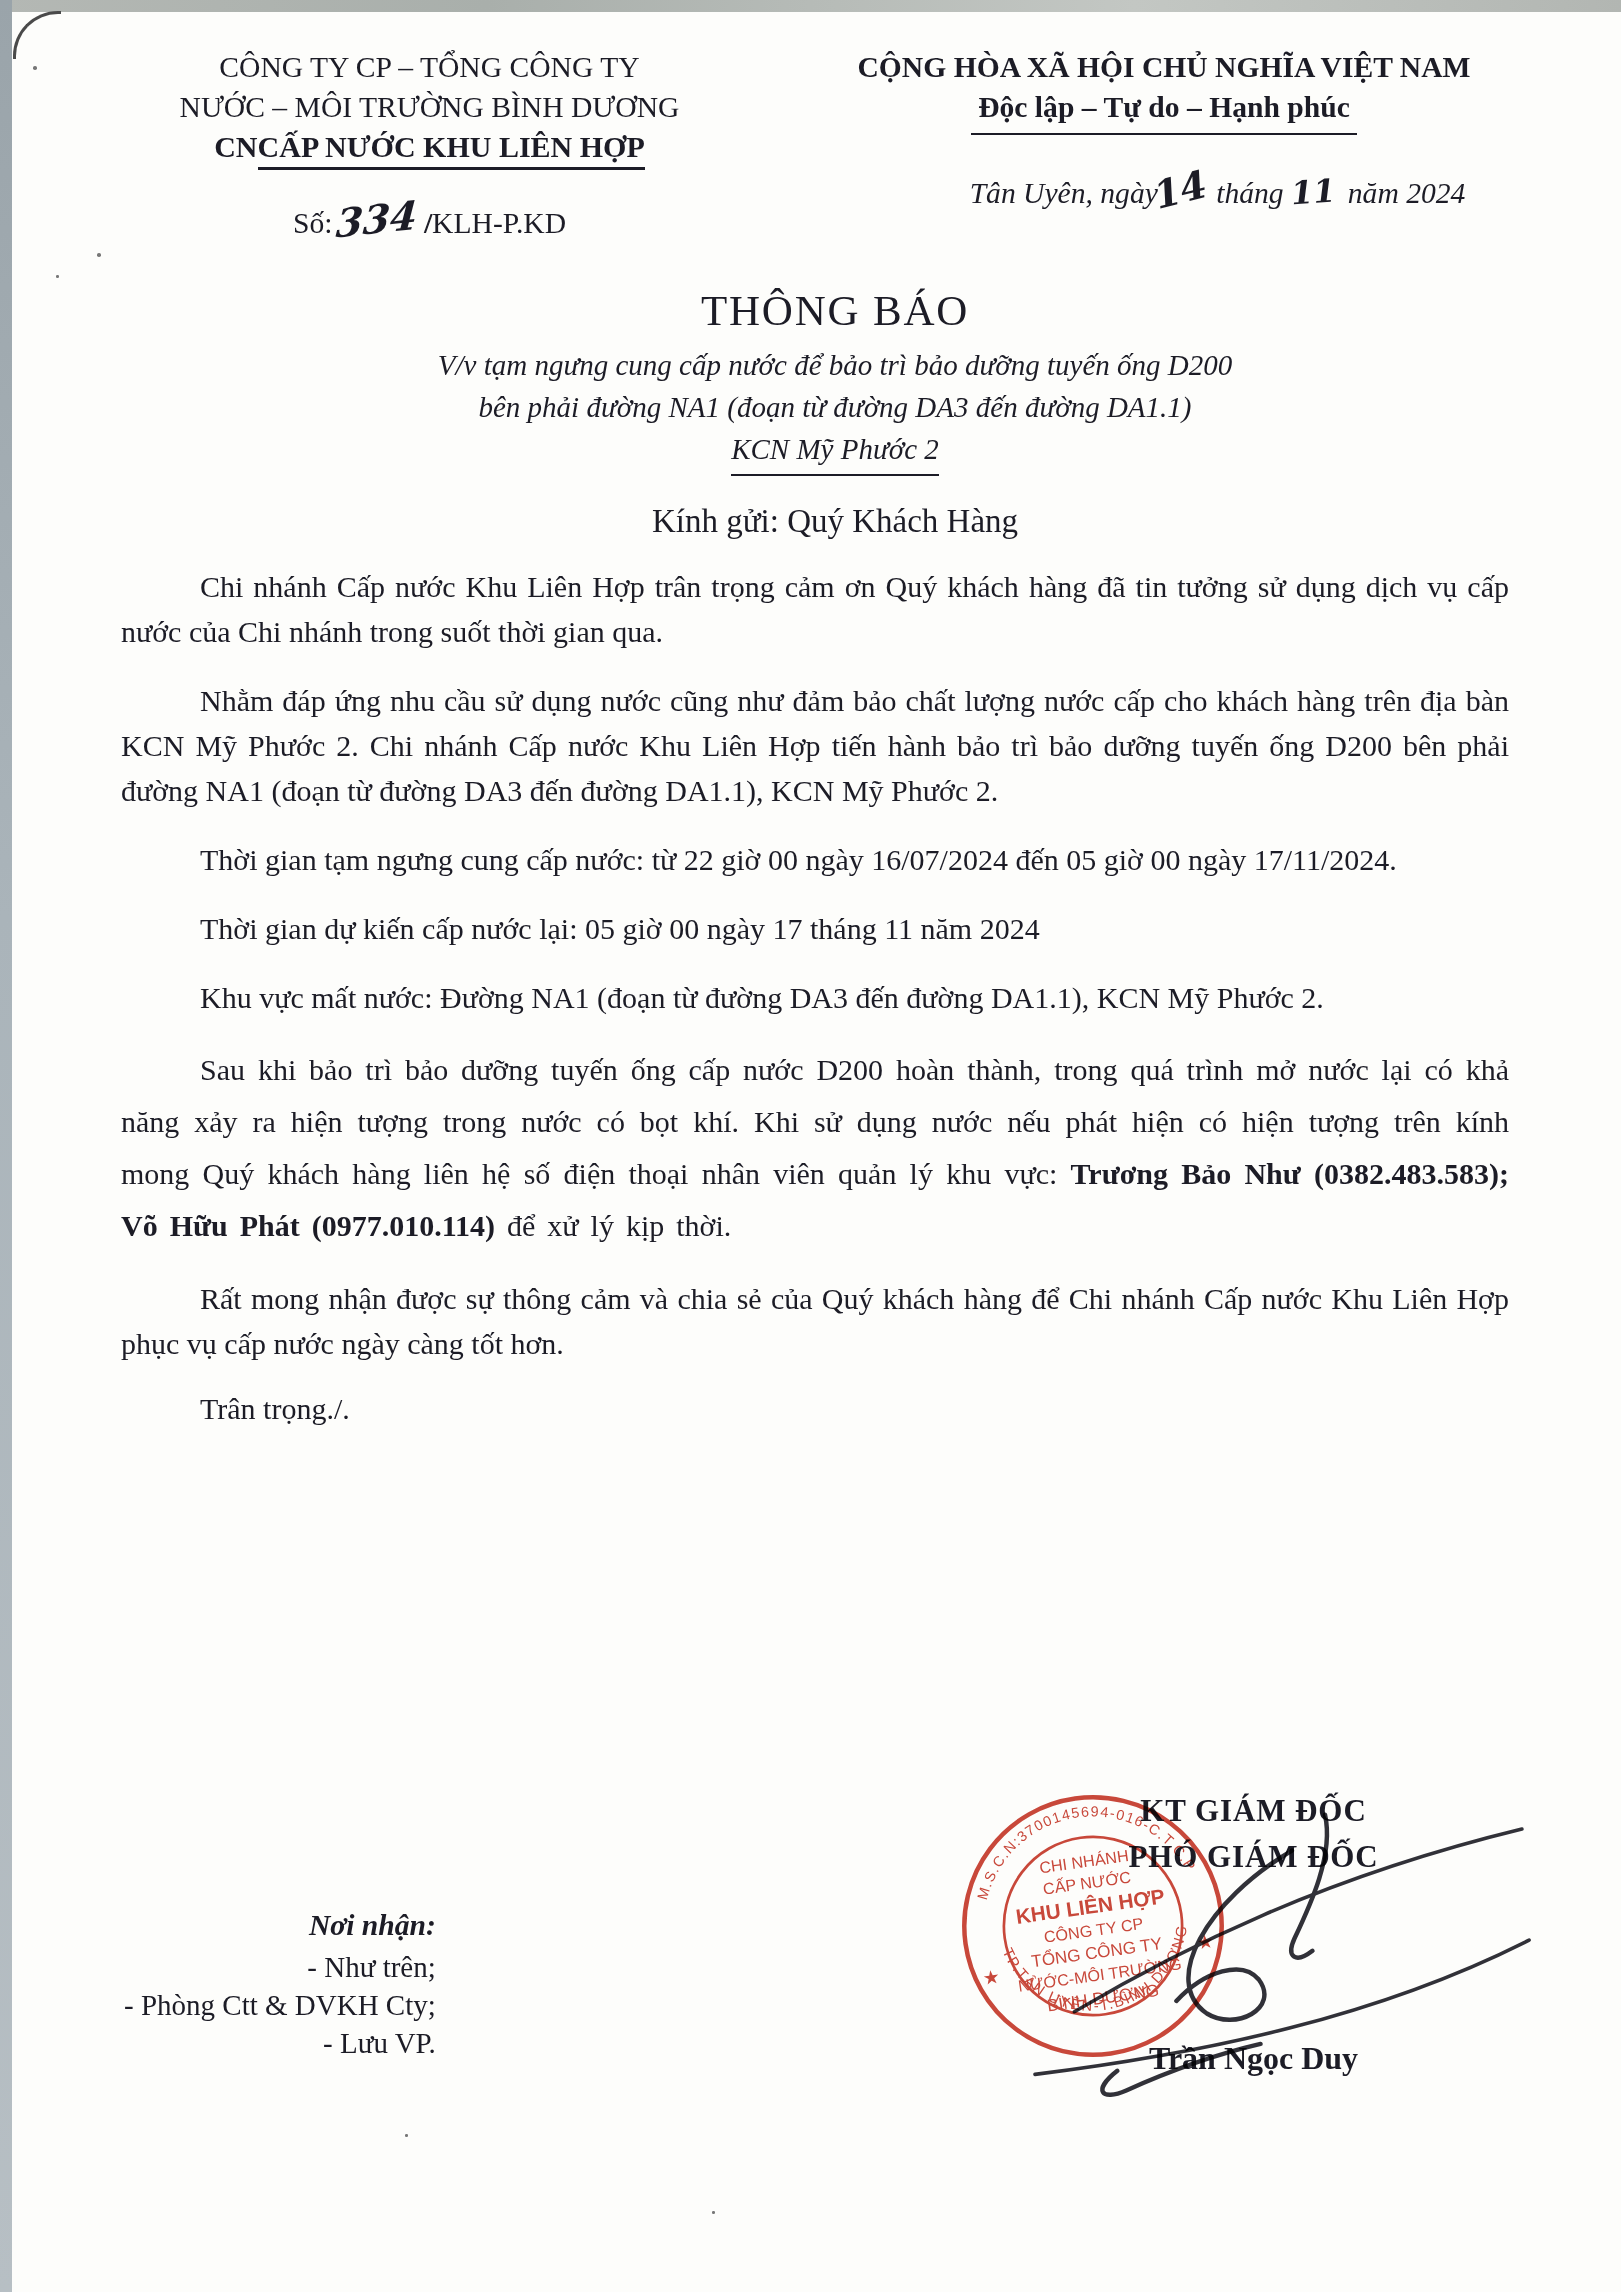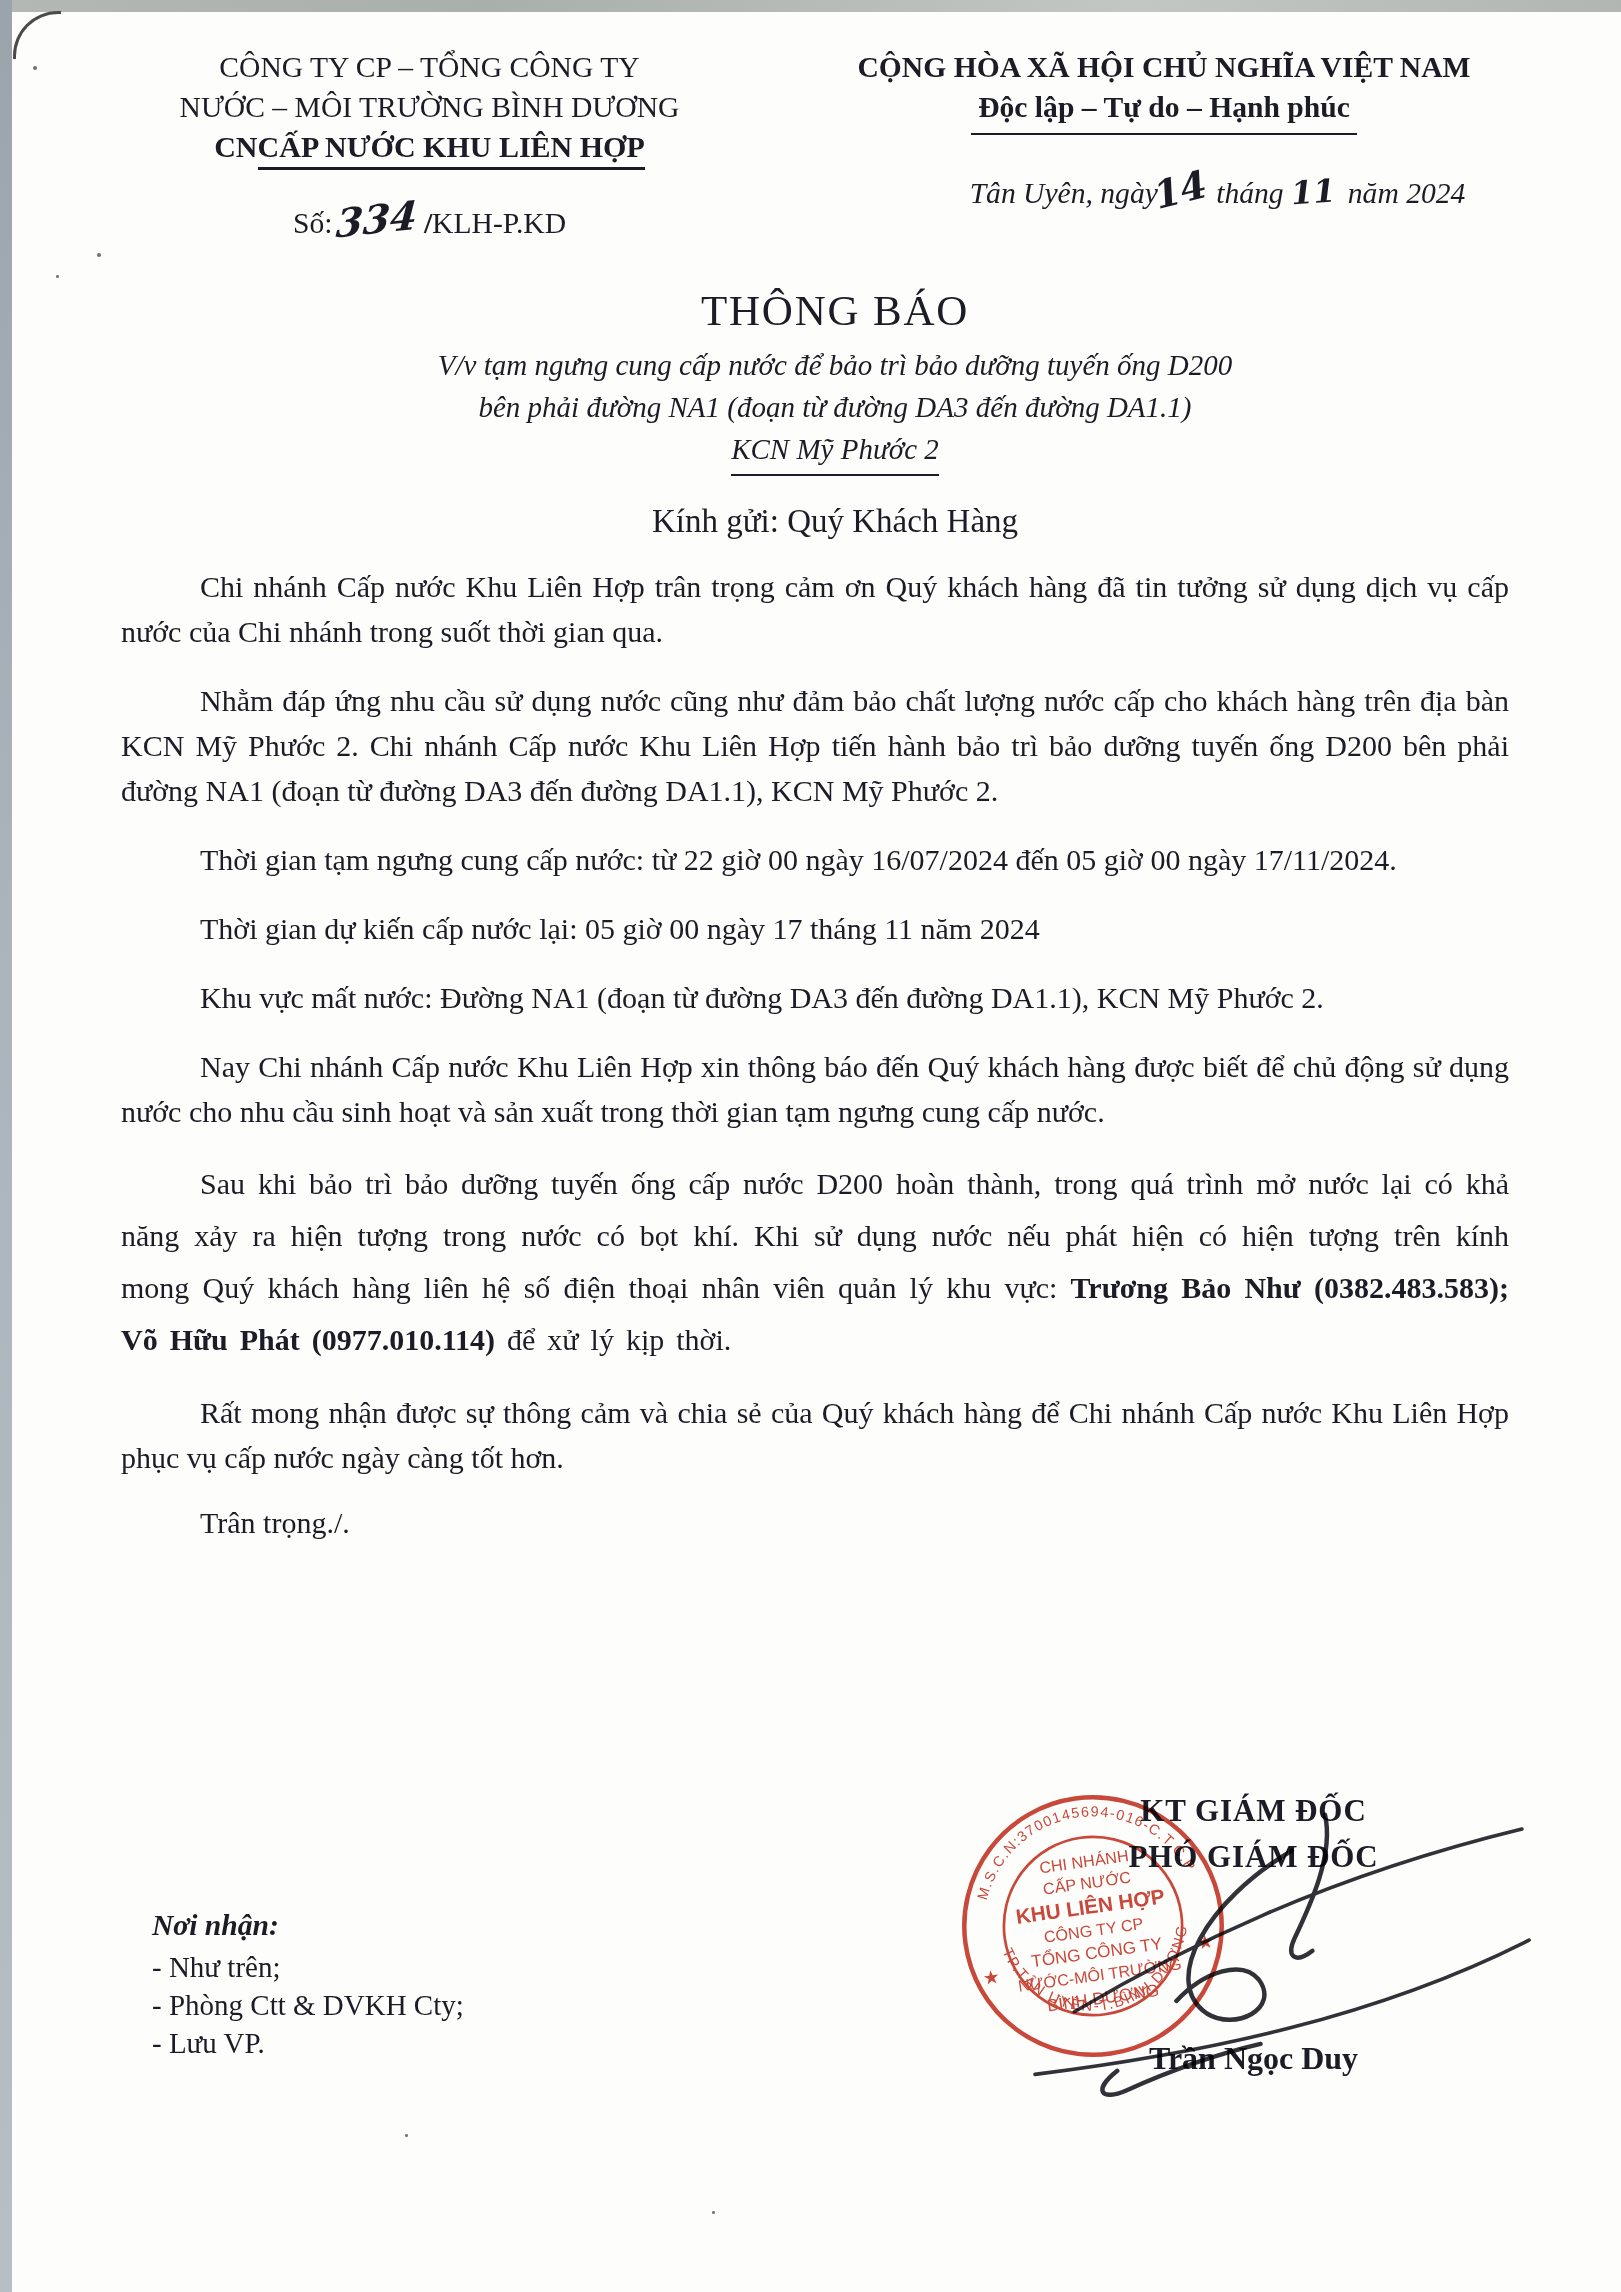--- a/index.html
+++ b/index.html
@@ -39,21 +39,21 @@
   .doc-subject{margin-top:9px;font-style:italic;font-size:29px;line-height:42px;}
   .doc-subject .u3{display:inline-block;border-bottom:2.7px solid #1c1c26;padding-bottom:4px;font-style:italic;}
   .salutation{margin-top:27px;font-size:33px;}
   
   .body-text{margin:9px 112px 0 121px;text-align:justify;}
   .body-text p{margin:24px 0 0 0;font-size:30px;line-height:45px;text-indent:79px;}
   p.p-wide{line-height:52px;word-spacing:4.5px;}
   .closing{margin-top:26px;font-size:30px;text-indent:79px;text-align:left;}
   .b{font-weight:bold;}
   
-  .recipients{position:absolute;left:152px;top:1906px;font-size:29px;line-height:38px;z-index:2;}
+  .recipients{position:absolute;left:124px;top:1906px;font-size:29px;line-height:38px;z-index:2;text-align:right;}
   .recipients .lbl{font-weight:bold;font-style:italic;font-size:29.6px;margin-bottom:3.6px;}
   .sign-block{position:absolute;left:976px;top:1788px;width:555px;text-align:center;z-index:2;}
   .sign-kt{font-size:31px;font-weight:bold;line-height:45px;letter-spacing:0.9px;}
   .sign-pos{font-size:31px;font-weight:bold;line-height:48px;letter-spacing:0.9px;}
   .sign-name{margin-top:159px;font-size:32px;font-weight:bold;}
   .stamp-svg{position:absolute;left:958px;top:1791px;width:270px;height:270px;z-index:3;
     mix-blend-mode:multiply;opacity:.93;transform:rotate(-8deg);}
   .stamp-svg text{font-family:"Liberation Sans","DejaVu Sans",sans-serif;fill:#c63a2c;}
   .sig-svg{position:absolute;left:992px;top:1795px;width:555px;height:309px;z-index:4;
     mix-blend-mode:multiply;opacity:.95;}
@@ -101,21 +101,20 @@
     </div>
     <div class="salutation">Kính gửi: Quý Khách Hàng</div>
   </div>
 
   <div class="body-text">
     <p>Chi nhánh Cấp nước Khu Liên Hợp trân trọng cảm ơn Quý khách hàng đã tin tưởng sử dụng dịch vụ cấp nước của Chi nhánh trong suốt thời gian qua.</p>
     <p>Nhằm đáp ứng nhu cầu sử dụng nước cũng như đảm bảo chất lượng nước cấp cho khách hàng trên địa bàn KCN Mỹ Phước 2. Chi nhánh Cấp nước Khu Liên Hợp tiến hành bảo trì bảo dưỡng tuyến ống D200 bên phải đường NA1 (đoạn từ đường DA3 đến đường DA1.1), KCN Mỹ Phước 2.</p>
     <p>Thời gian tạm ngưng cung cấp nước: từ 22 giờ 00 ngày 16/07/2024 đến 05 giờ 00 ngày 17/11/2024.</p>
     <p>Thời gian dự kiến cấp nước lại: 05 giờ 00 ngày 17 tháng 11 năm 2024</p>
     <p>Khu vực mất nước: Đường NA1 (đoạn từ đường DA3 đến đường DA1.1), KCN Mỹ Phước 2.</p>
-    <p>Nay Chi nhánh Cấp nước Khu Liên Hợp xin thông báo đến Quý khách hàng được biết để chủ động sử dụng nước cho nhu cầu sinh hoạt và sản xuất trong thời gian tạm ngưng cung cấp nước.</p>
     <p class="p-wide"><span>Sau khi bảo trì bảo dưỡng tuyến ống cấp nước D200 hoàn thành, trong quá trình mở nước lại có khả năng xảy ra hiện tượng trong nước có bọt khí. Khi sử dụng nước nếu phát hiện có hiện tượng trên kính mong Quý khách hàng liên hệ số điện thoại nhân viên quản lý khu vực: </span><span class="b">Trương Bảo Như (0382.483.583); Võ Hữu Phát (0977.010.114)</span><span> để xử lý kịp thời.</span></p>
     <p>Rất mong nhận được sự thông cảm và chia sẻ của Quý khách hàng để Chi nhánh Cấp nước Khu Liên Hợp phục vụ cấp nước ngày càng tốt hơn.</p>
     <div class="closing">Trân trọng./.</div>
   </div>
 
   <div class="recipients">
     <div class="lbl">Nơi nhận:</div>
     <div>- Như trên;</div>
     <div>- Phòng Ctt &amp; DVKH Cty;</div>
     <div>- Lưu VP.</div>

